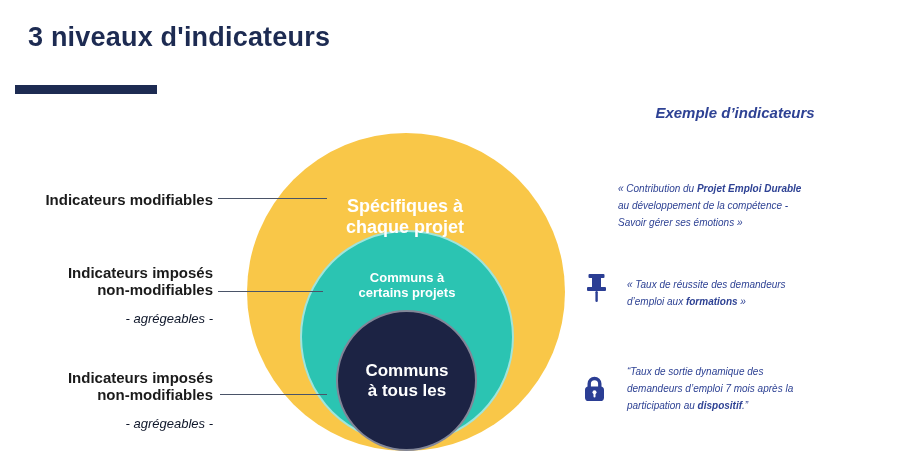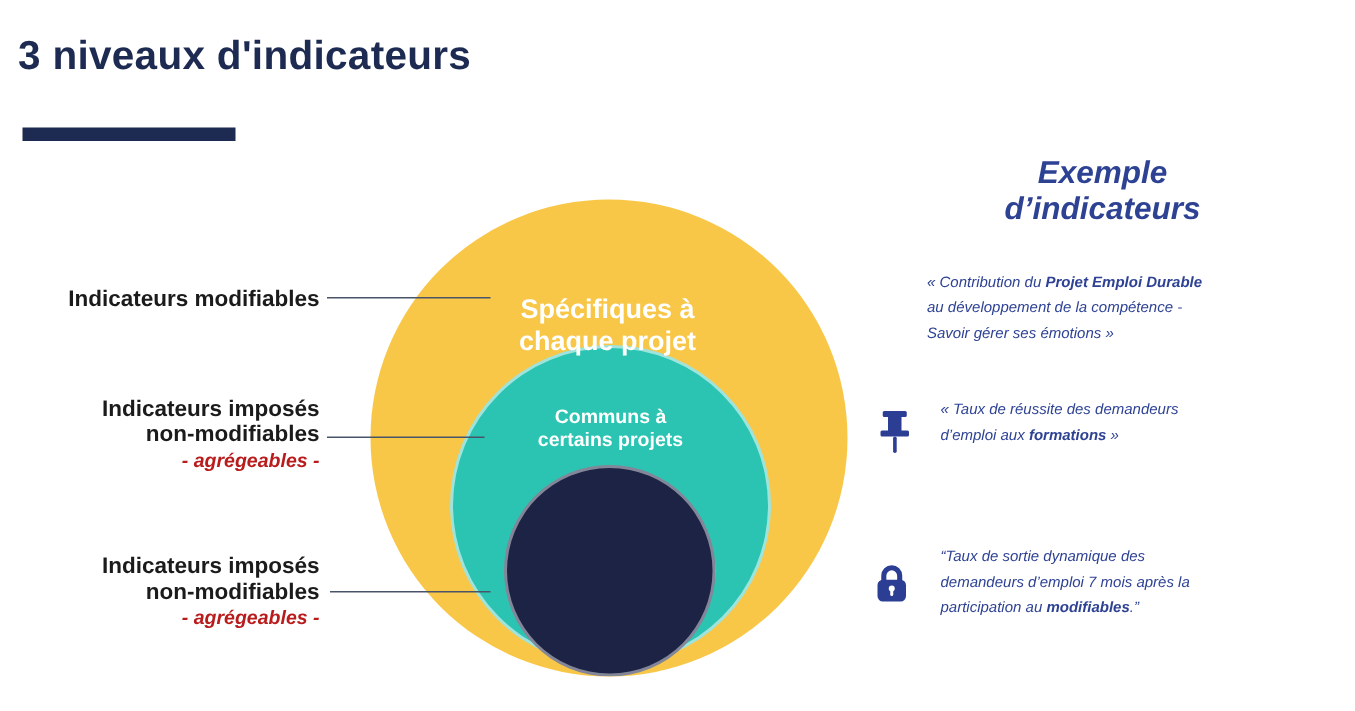--- a/index.html
+++ b/index.html
@@ -11,21 +11,21 @@
     --icon-blue:#2b3e94;
     --label-text:#1b1b1b;
     --line:#4a5468;
   }
   html,body{margin:0;padding:0;background:#fff;}
   .stage{
     position:relative;width:903px;height:474px;background:#ffffff;
     overflow:hidden;font-family:"Liberation Sans",sans-serif;
   }
   .page-title{
-    position:absolute;left:12px;top:22px;
+    position:absolute;left:28px;top:22px;
     font-size:27px;font-weight:700;color:var(--navy);letter-spacing:.2px;
   }
   .title-bar{
     position:absolute;left:15px;top:85px;width:142px;height:9px;background:var(--navy);
   }
   .circle{position:absolute;border-radius:50%;box-sizing:border-box;}
   .circle.yellow{left:247px;top:133px;width:318px;height:318px;background:var(--yellow);}
   .circle.teal{left:300px;top:230px;width:214px;height:214px;background:var(--teal);
     border:2px solid rgba(255,255,255,.55);}
   .circle.dark{left:336px;top:310px;width:141px;height:141px;background:var(--dark-circle);
@@ -34,39 +34,39 @@
     position:absolute;color:#fff;font-weight:700;text-align:center;
     white-space:pre-line;line-height:1.16;
   }
   .ctext.l1{left:295px;top:196px;width:220px;font-size:18px;}
   .ctext.l2{left:306px;top:270px;width:202px;font-size:13px;}
   .ctext.l3{left:336px;top:361px;width:142px;font-size:17px;}
   .llabel{
     position:absolute;left:12px;width:201px;text-align:right;
     color:var(--label-text);font-size:15px;font-weight:600;line-height:17px;
   }
-  .llabel .sub{font-size:13px;font-weight:700;font-style:italic;margin-top:0;color:#b91c1c;}
+  .llabel .sub{font-size:13px;font-weight:400;font-style:italic;margin-top:12px;color:#0f172a;}
   .llabel.p1{top:191px;}
   .llabel.p2{top:264px;}
   .llabel.p3{top:369px;}
   .connector{position:absolute;height:1.4px;background:var(--line);}
   .connector.c1{left:218px;top:198px;width:109px;}
   .connector.c2{left:218px;top:291px;width:105px;}
   .connector.c3{left:220px;top:394px;width:107px;}
   .ex-header{
     position:absolute;left:655px;top:104px;width:160px;text-align:center;
-    font-size:21px;font-style:italic;color:var(--blue-text);font-weight:600;
+    font-size:15px;font-style:italic;color:var(--blue-text);font-weight:600;
   }
   .quote{
     position:absolute;font-size:10px;font-style:italic;color:var(--blue-text);
     line-height:16.8px;
   }
   .quote .b{font-weight:700;}
   .quote.q1{left:618px;top:181px;width:280px;}
-  .quote.q2{left:627px;top:266px;width:250px;}
+  .quote.q2{left:627px;top:277px;width:250px;}
   .quote.q3{left:627px;top:364px;width:260px;}
   .ex-icon{position:absolute;}
   .ex-icon.pin{left:586px;top:274px;}
   .ex-icon.lock{left:584px;top:376px;}
 </style>
 </head>
 <body>
 
 <div class="stage">
 
@@ -74,20 +74,22 @@
   <div class="title-bar"></div>
 
   <div class="circle yellow"></div>
   <div class="circle teal"></div>
   <div class="circle dark"></div>
 
   <div class="ctext l1">Spécifiques à
 chaque projet</div>
   <div class="ctext l2">Communs à
 certains projets</div>
+  <div class="ctext l3">Communs
+à tous les</div>
 
   <div class="llabel p1">
     <div>Indicateurs modifiables</div>
   </div>
   <div class="llabel p2">
     <div>Indicateurs imposés</div>
     <div>non-modifiables</div>
     <div class="sub">- agrégeables -</div>
   </div>
   <div class="llabel p3">
@@ -127,16 +129,16 @@
     <svg width="21" height="26" viewBox="0 0 21 26">
       <path d="M5.2 12 V7.8 a5.3 5.3 0 0 1 10.6 0 V12" fill="none" stroke="var(--icon-blue)" stroke-width="3.4"></path>
       <rect x="1" y="10.5" width="19" height="14.5" rx="3.6" fill="var(--icon-blue)"></rect>
       <circle cx="10.5" cy="16.3" r="2" fill="#fff"></circle>
       <rect x="9.5" y="17" width="2" height="4.4" rx="1" fill="#fff"></rect>
     </svg>
   </div>
   <div class="quote q3">
     <div><span>“Taux de sortie dynamique des</span></div>
     <div><span>demandeurs d’emploi 7 mois après la</span></div>
-    <div><span>participation au </span><span class="b">modifiables</span><span>.”</span></div>
+    <div><span>participation au </span><span class="b">dispositif</span><span>.”</span></div>
   </div>
 
 </div>
 
 </body></html>

